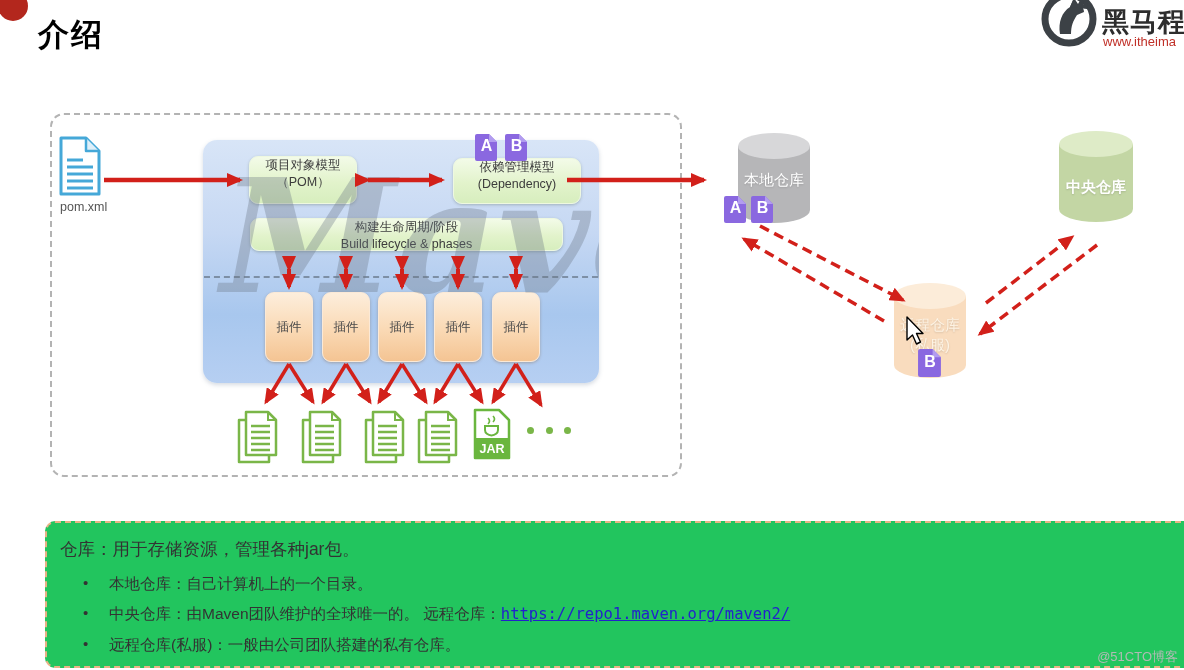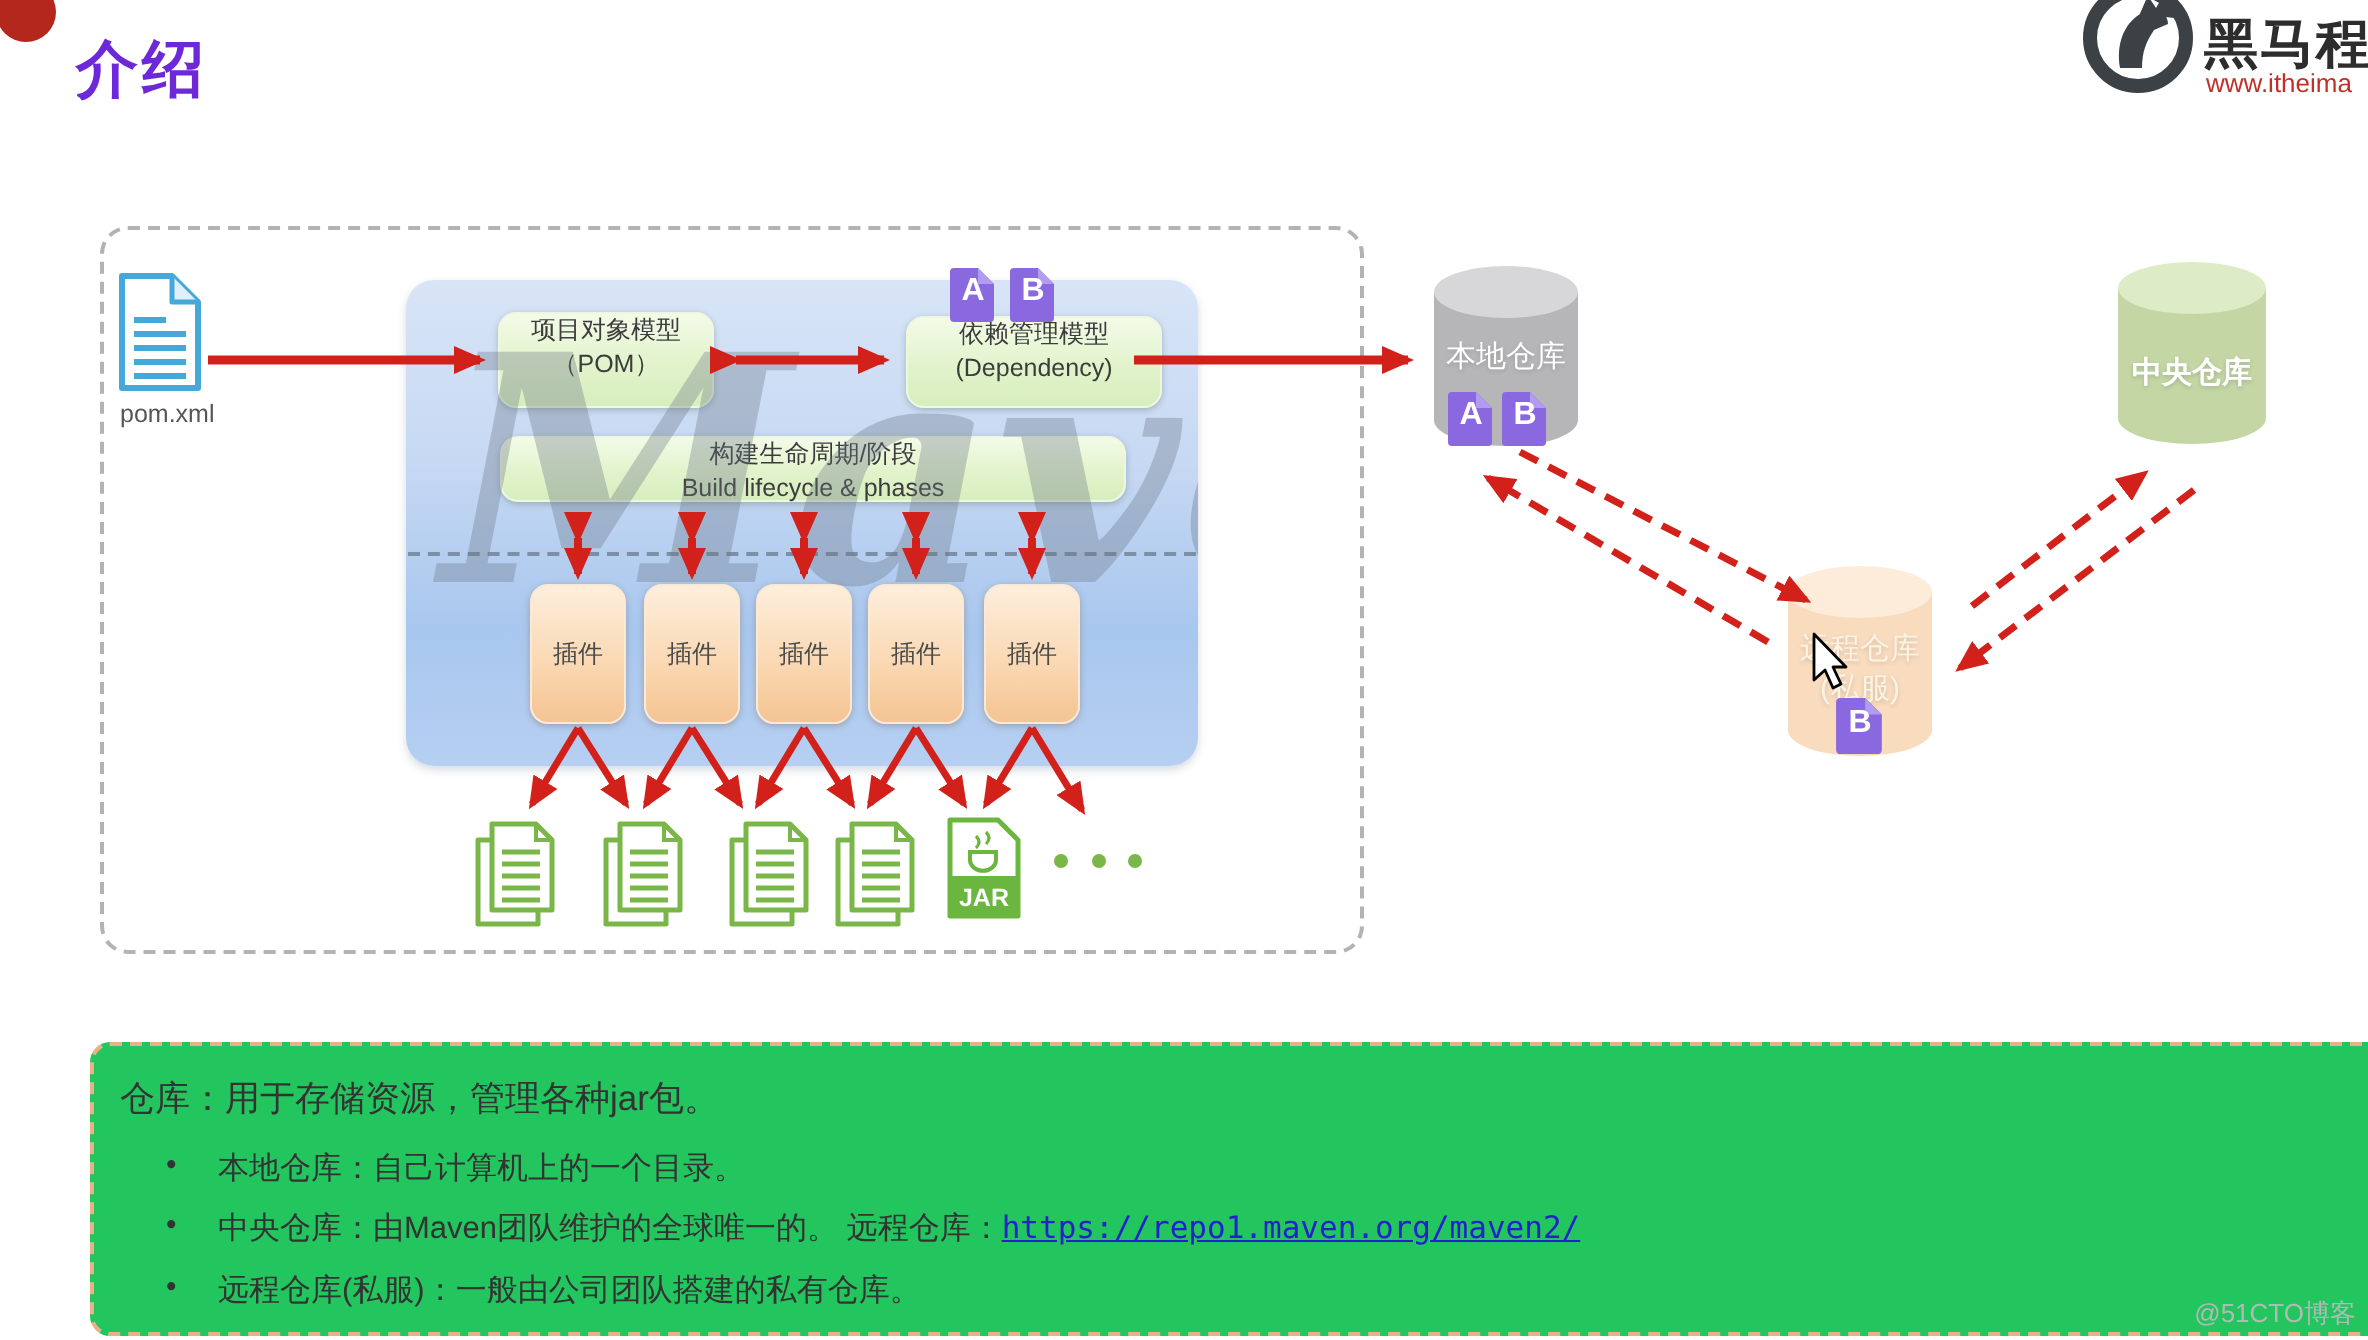--- a/index.html
+++ b/index.html
@@ -5,21 +5,21 @@
   * { margin:0; padding:0; box-sizing:border-box; }
   html,body { width:1184px; height:670px; }
   body {
     position:relative; overflow:hidden; background:#ffffff;
     font-family:"Liberation Sans", sans-serif; color:#3a3a3a;
   }
   .abs { position:absolute; }
 
   
   .corner-dot { left:-2px; top:-9px; width:30px; height:30px; border-radius:50%; background:#b3271d; }
-  .page-title { left:38px; top:14px; font-size:31px; font-weight:bold; color:#6d28d9; letter-spacing:2px; }
+  .page-title { left:38px; top:14px; font-size:31px; font-weight:bold; color:#000000; letter-spacing:2px; }
 
   
   .logo-wrap { left:1040px; top:-8px; width:200px; height:62px; }
   .logo-brand { position:absolute; left:62px; top:12px; font-size:27px; font-weight:bold; color:#2d2d2d; letter-spacing:1px; white-space:nowrap; }
   .logo-url { position:absolute; left:63px; top:42px; font-size:13px; color:#c03028; white-space:nowrap; }
 
   
   .diagram-frame { left:50px; top:113px; width:632px; height:364px; border:2px dashed #b3b3b3; border-radius:14px; }
 
   
@@ -55,21 +55,21 @@
 
   
   .doc-stack { top:410px; width:42px; height:54px; }
   .d1{left:237px;} .d2{left:301px;} .d3{left:364px;} .d4{left:417px;}
   .jar-icon { left:473px; top:408px; width:38px; height:52px; }
   .ellipsis { left:527px; top:427px; width:44px; display:flex; justify-content:space-between; }
   .ellipsis span { width:7px; height:7px; border-radius:50%; background:#7ab648; display:block; }
 
   
   .cyl { z-index:2; }
-  .cyl-local { left:714px; top:132px; width:78px; height:94px;font-family:Liberation Serif, serif; }
+  .cyl-local { left:735px; top:132px; width:78px; height:94px; }
   .cyl-central { left:1056px; top:129px; width:80px; height:96px; }
   .cyl-remote { left:891px; top:281px; width:78px; height:100px; }
   .cyl-label { position:absolute; width:100%; text-align:center; color:#ffffff; font-size:15px;
     text-shadow:0 1px 2px rgba(0,0,0,.15); z-index:3; line-height:1.3; }
 
   
   .badge { width:25px; height:30px; z-index:5; }
   .badge svg { display:block; }
   .badge .bletter { position:absolute; left:0; top:5px; width:100%; text-align:center;
     color:#fff; font-size:16px; font-weight:bold; font-family:"Liberation Sans",sans-serif; }

